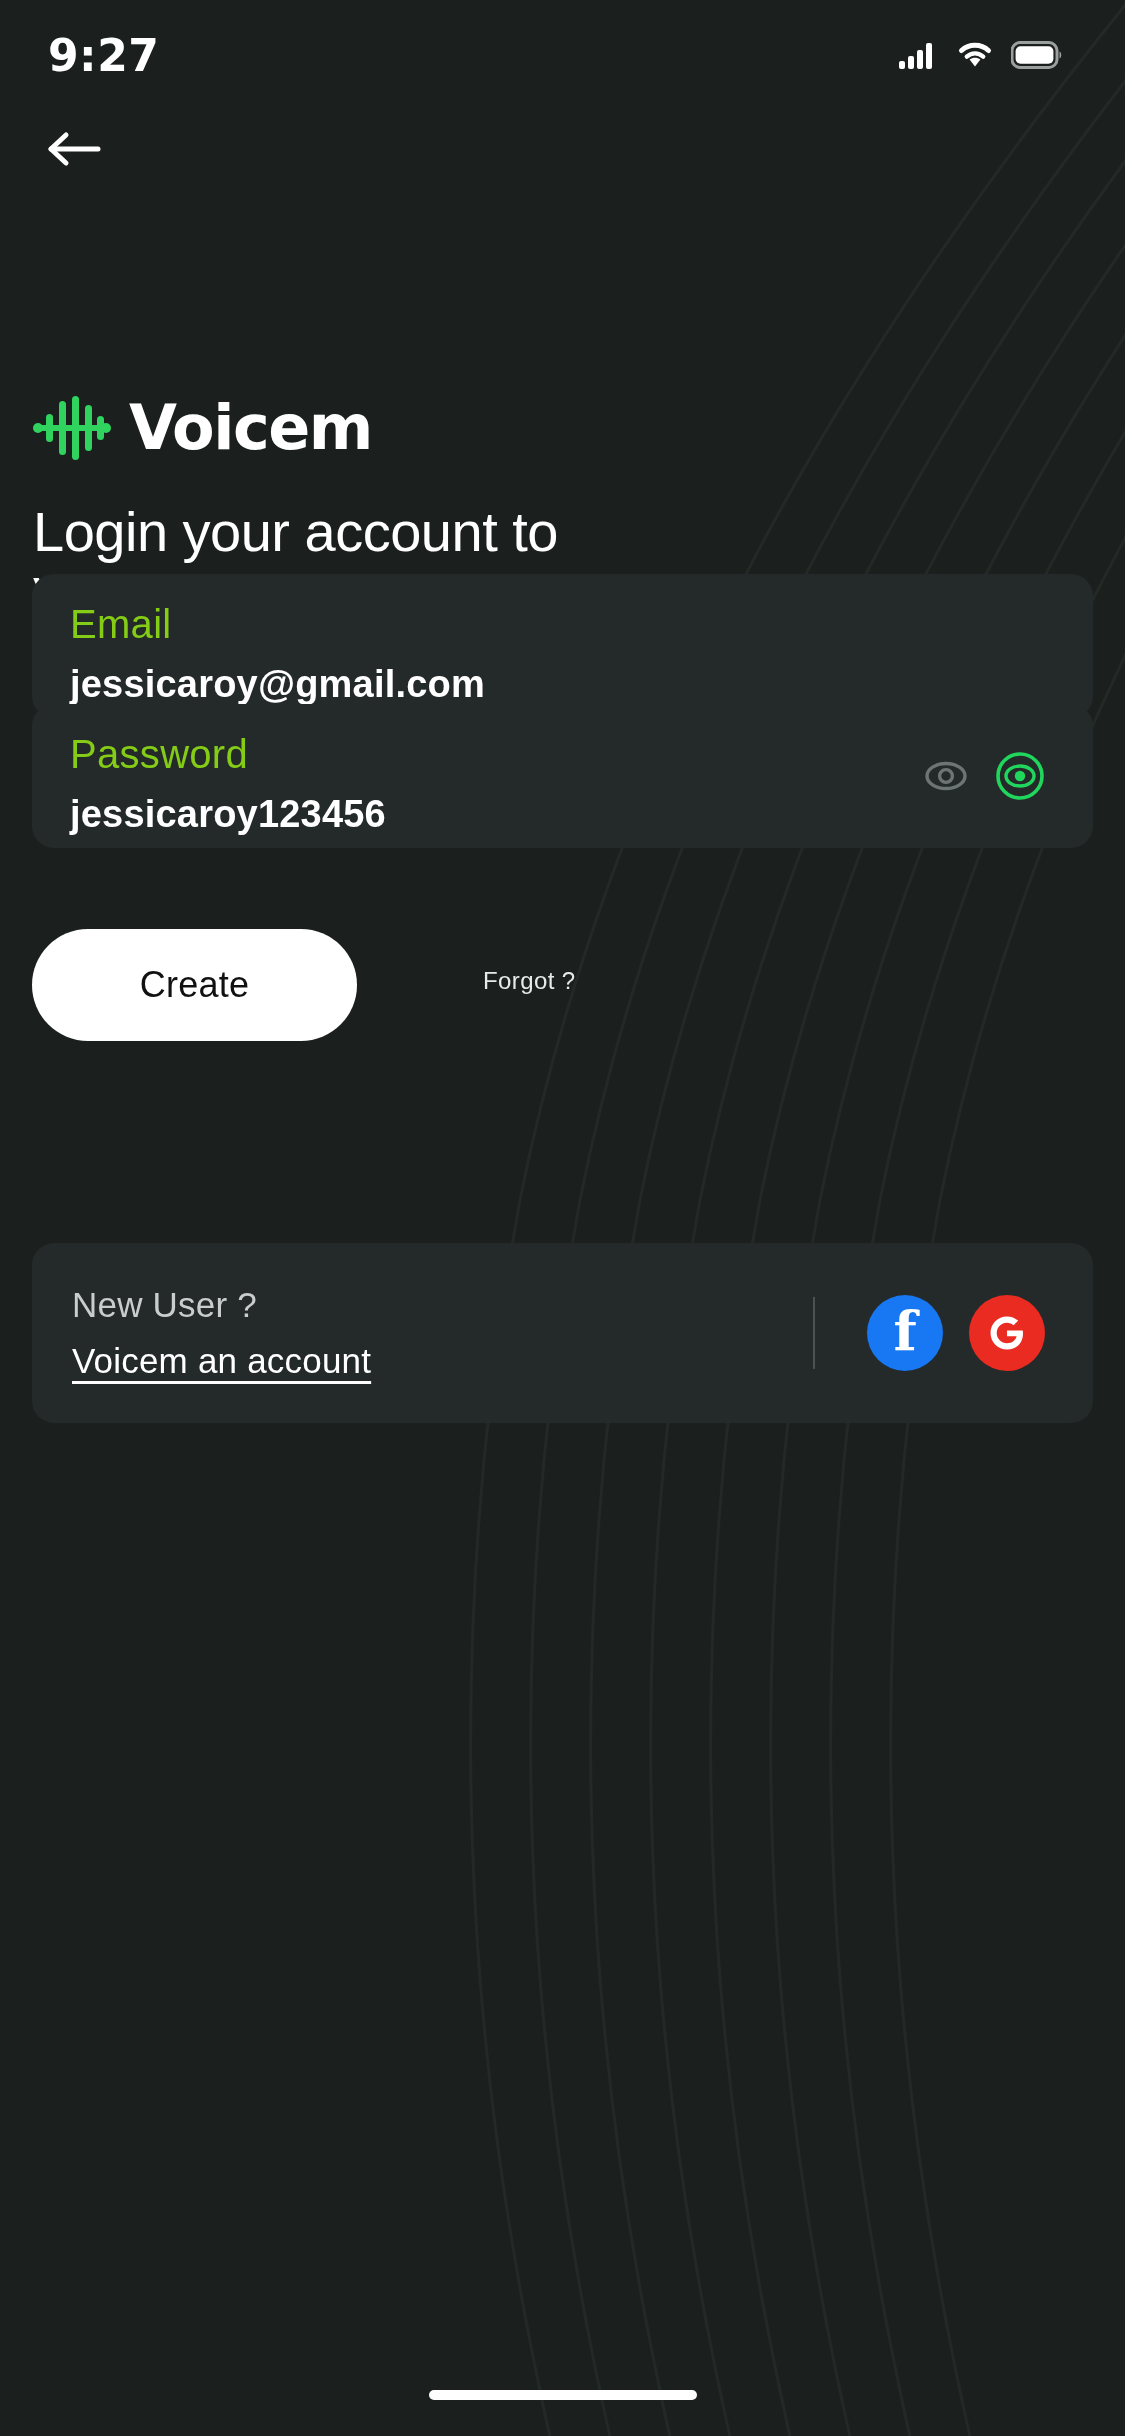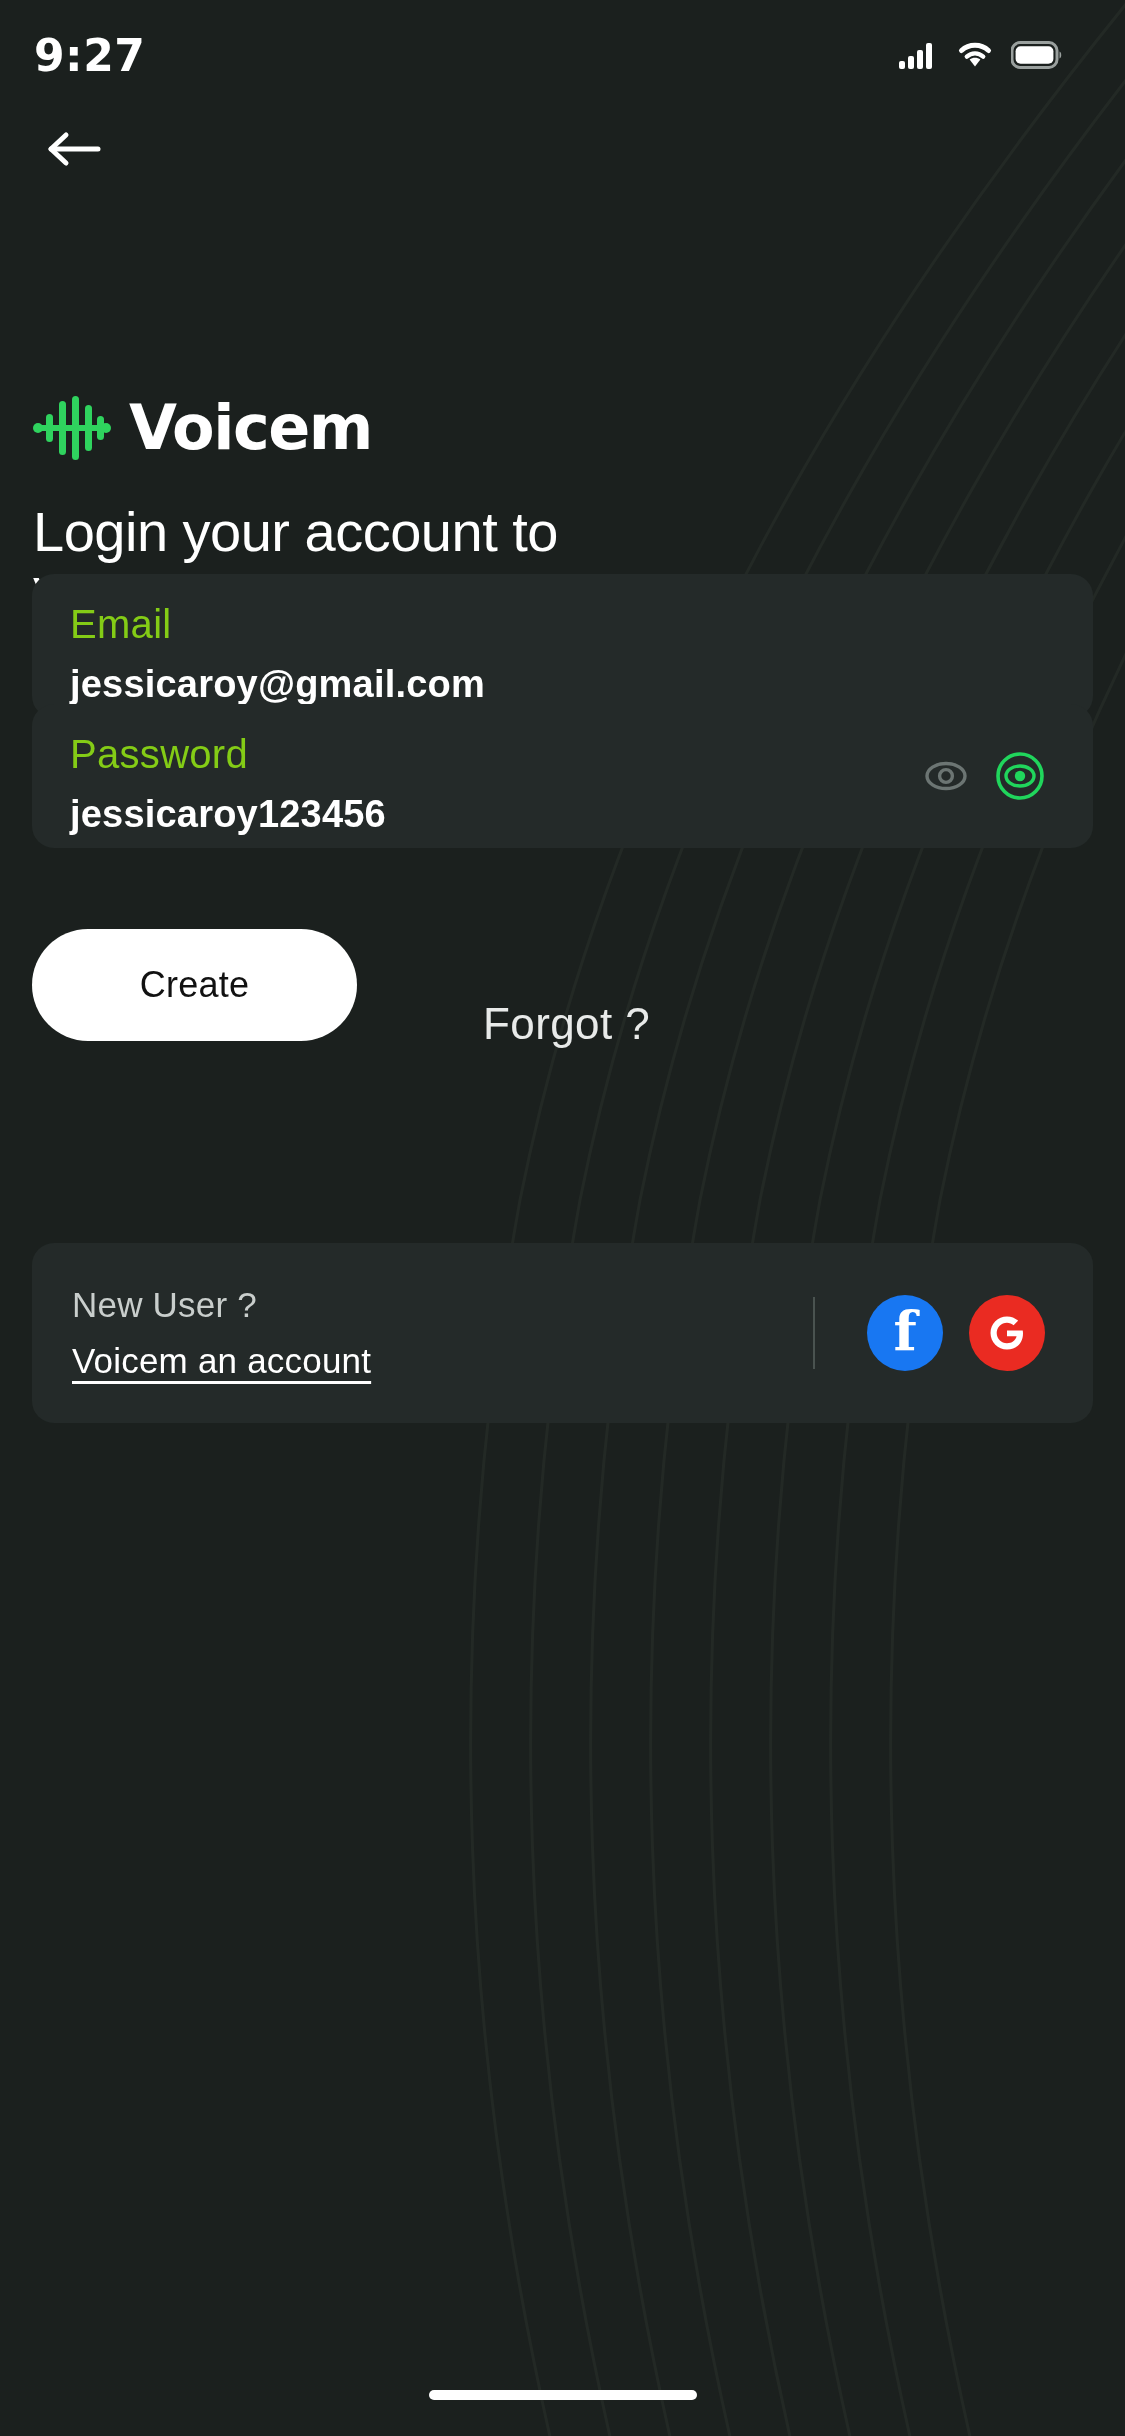--- a/index.html
+++ b/index.html
@@ -13,21 +13,21 @@
   }
   #bg-pattern {
     position:absolute; inset:0; z-index:0; pointer-events:none;
   }
   #page { position:relative; z-index:1; width:1125px; height:2436px; }
 
   
   .statusbar {
     position:absolute; top:0; left:0; width:1125px; height:110px;
     display:flex; align-items:center; justify-content:space-between;
-    padding:0 62px 0 34px;
+    padding:0 62px 0 48px;
   }
   .status-time {
     font-size:44px; font-weight:600; color:#fff; letter-spacing:0.5px;
     font-family:"DejaVu Sans", sans-serif;
   }
   .status-icons { display:flex; align-items:center; gap:17px; }
 
   
   .back-btn {
     position:absolute; top:112px; left:32px; width:84px; height:74px;
@@ -84,22 +84,22 @@
   
   .login-btn {
     position:absolute; top:929px; left:32px;
     width:325px; height:112px; border-radius:56px;
     background:#fff; color:#111; border:none;
     font-size:36px; font-family:"Liberation Sans", sans-serif;
     letter-spacing:0.2px; cursor:pointer;
     display:flex; align-items:center; justify-content:center;
   }
   .forgot-link {
-    position:absolute; top:999px; left:483px;
-    font-size:44px; color:#E8EAE9; letter-spacing:0.4px;
+    position:absolute; top:967px; left:483px;
+    font-size:24px; color:#E8EAE9; letter-spacing:0.4px;
     cursor:pointer;
   }
 
   
   .bottom-card {
     position:absolute; left:32px; top:1243px;
     width:1061px; height:180px;
     background:#242A29; border-radius:22px;
     display:flex; align-items:center;
   }

